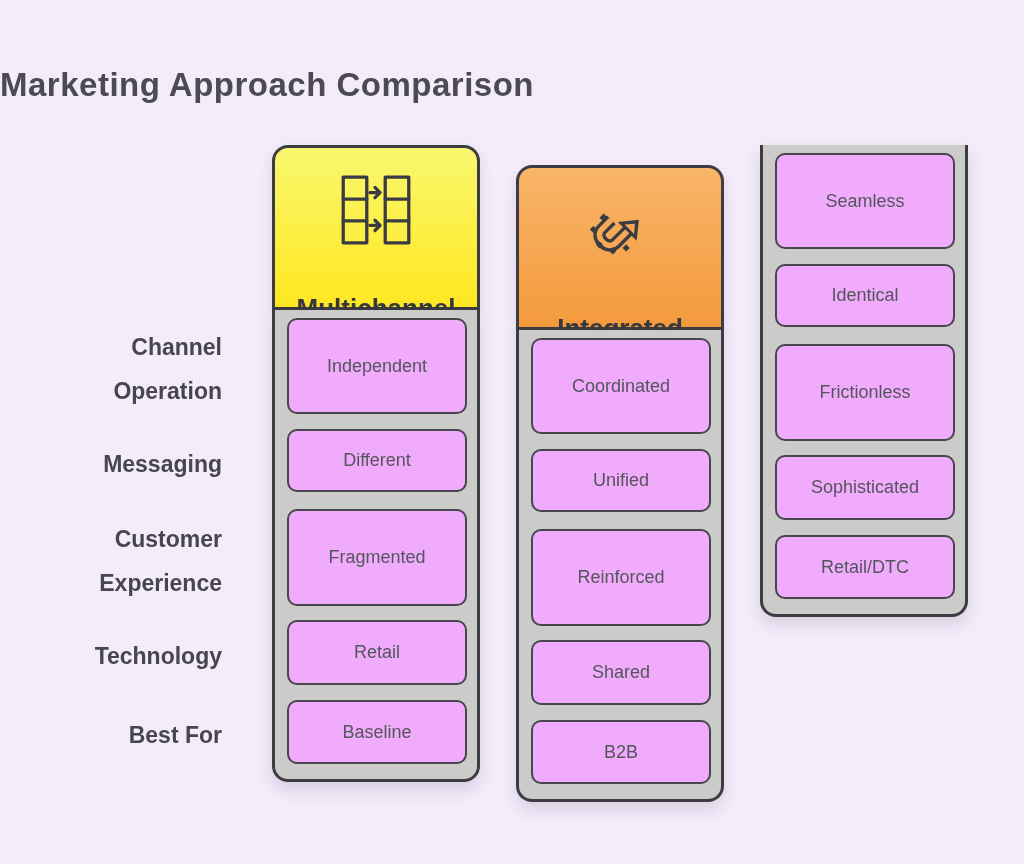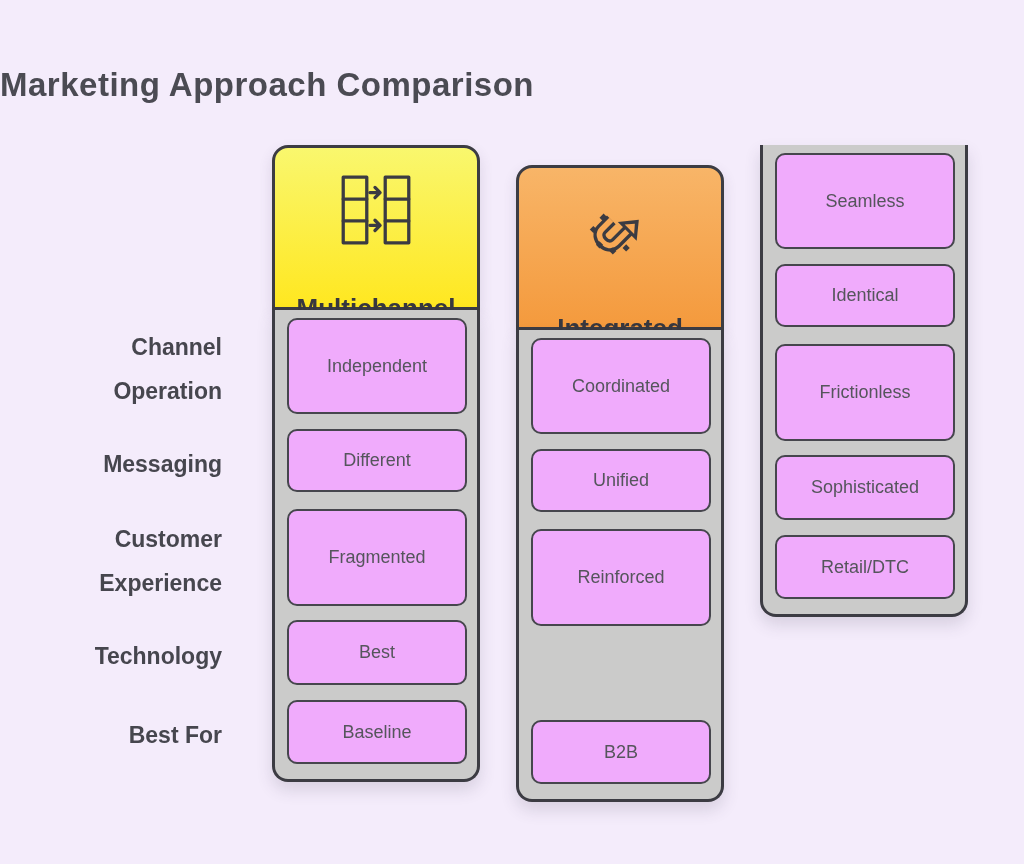--- a/index.html
+++ b/index.html
@@ -86,21 +86,21 @@
           <path class="ln" d="M35 24 H44 M40 19 L45 24 L40 29"></path>
           <path class="ln" d="M35 56 H44 M40 51 L45 56 L40 61"></path>
         </svg>
       </div>
       <div class="col-title">Multichannel</div>
     </div>
     <div class="col-body">
       <div class="cell r0c">Independent</div>
       <div class="cell r1c">Different</div>
       <div class="cell r2c">Fragmented</div>
-      <div class="cell r3c">Best</div>
+      <div class="cell r3c">Retail</div>
       <div class="cell r4c">Baseline</div>
     </div>
   </div>
 
   <div class="col c1">
     <div class="col-header" style="background: linear-gradient(rgb(248, 181, 104) 0%, rgb(244, 154, 61) 100%); margin-top: 20px;">
       <div class="icon-wrap">
         <svg width="84" height="84" viewBox="0 0 82 82">
           <g transform="rotate(45 41 41)">
             <path d="M28 40 L28 53 C28 64 47 64 47 53 L47 31" stroke="#3b3b42" stroke-width="12" fill="none"></path>
@@ -114,20 +114,21 @@
           <path class="fl" d="M34 58 l3.5 3.5 l-3.5 3.5 l-3.5 -3.5 Z"></path>
           <path class="fl" d="M47 55 l3.5 3.5 l-3.5 3.5 l-3.5 -3.5 Z"></path>
         </svg>
       </div>
       <div class="col-title">Integrated</div>
     </div>
     <div class="col-body">
       <div class="cell r0c">Coordinated</div>
       <div class="cell r1c">Unified</div>
       <div class="cell r2c">Reinforced</div>
+      <div class="cell r3c">Shared</div>
       <div class="cell r4c">B2B</div>
     </div>
   </div>
 
   <div class="col c2">
     <div class="col-body">
       <div class="cell r0c">Seamless</div>
       <div class="cell r1c">Identical</div>
       <div class="cell r2c">Frictionless</div>
       <div class="cell r3c">Sophisticated</div>

